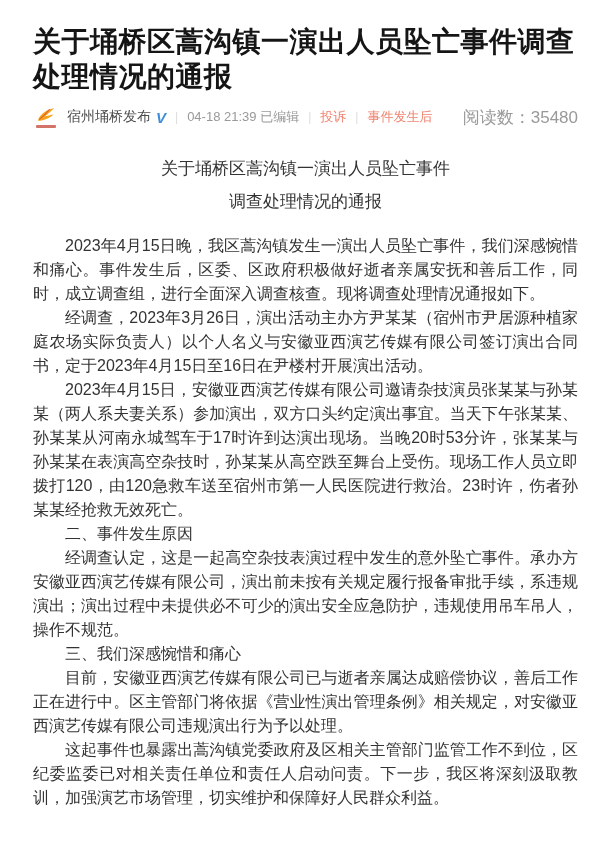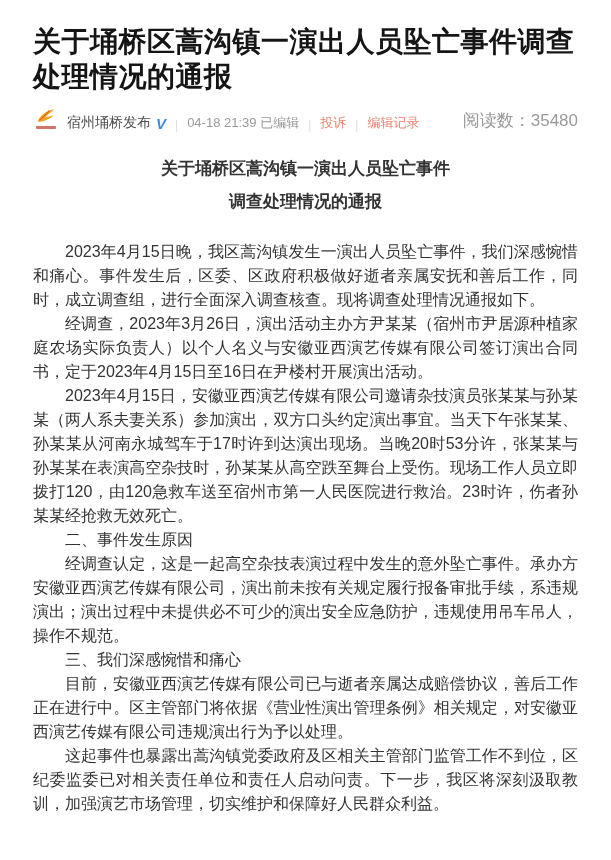--- a/index.html
+++ b/index.html
@@ -16,21 +16,21 @@
   .page-title {
     margin: 0;
     font-size: 28px;
     line-height: 35px;
     font-weight: 700;
     color: #151515;
     letter-spacing: 0.5px;
   }
   .byline {
     display: flex;
-    align-items: flex-end;
+    align-items: center;
     margin-top: 8px;
     height: 30px;
     font-size: 13px;
     white-space: nowrap;
   }
   .logo {
     position: relative;
     width: 26px;
     height: 28px;
     display: inline-flex;
@@ -57,25 +57,25 @@
     margin-left: 5px;
   }
   .sep { color: #dddddd; margin: 0 9px; font-size: 12px; }
   .time { color: #999999; }
   .link { color: #f0836f; text-decoration: none; cursor: pointer; }
   .reads { margin-left: auto; color: #999999; font-size: 17px; }
   .doc-title {
     margin-top: 20px;
     text-align: center;
     font-size: 17px;
-    font-weight: 700;
+    font-weight: 400;
     color: #333333;
     line-height: 33px;
   }
-  .paras { margin-top: 22px; }
+  .paras { margin-top: 16px; }
   .paras p {
     margin: 0;
     font-size: 16px;
     line-height: 24px;
     color: #333333;
     text-indent: 2em;
     text-align: justify;
   }
   .signature {
     margin-top: 10px;
@@ -102,21 +102,21 @@
       </span>
       <span class="logo-text-bar"></span>
     </span>
     <span class="publisher">宿州埇桥发布</span>
     <span class="vbadge">V</span>
     <span class="sep">|</span>
     <span class="time">04-18 21:39 已编辑</span>
     <span class="sep">|</span>
     <a class="link">投诉</a>
     <span class="sep">|</span>
-    <a class="link">编辑记录</a>
+    <a class="link">事件发生后</a>
     <span class="reads">阅读数：35480</span>
   </div>
 
   <div class="article">
     <div class="doc-title">
       <div>关于埇桥区蒿沟镇一演出人员坠亡事件</div>
       <div>调查处理情况的通报</div>
     </div>
 
     <div class="paras">

